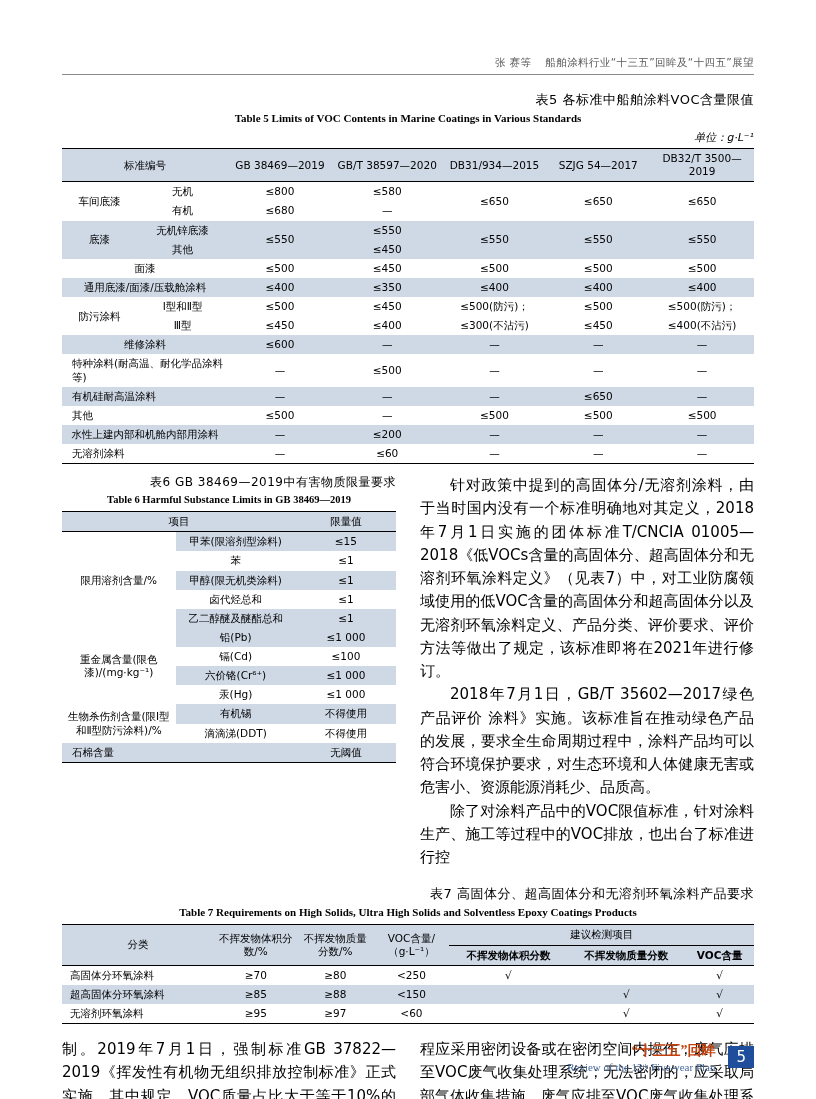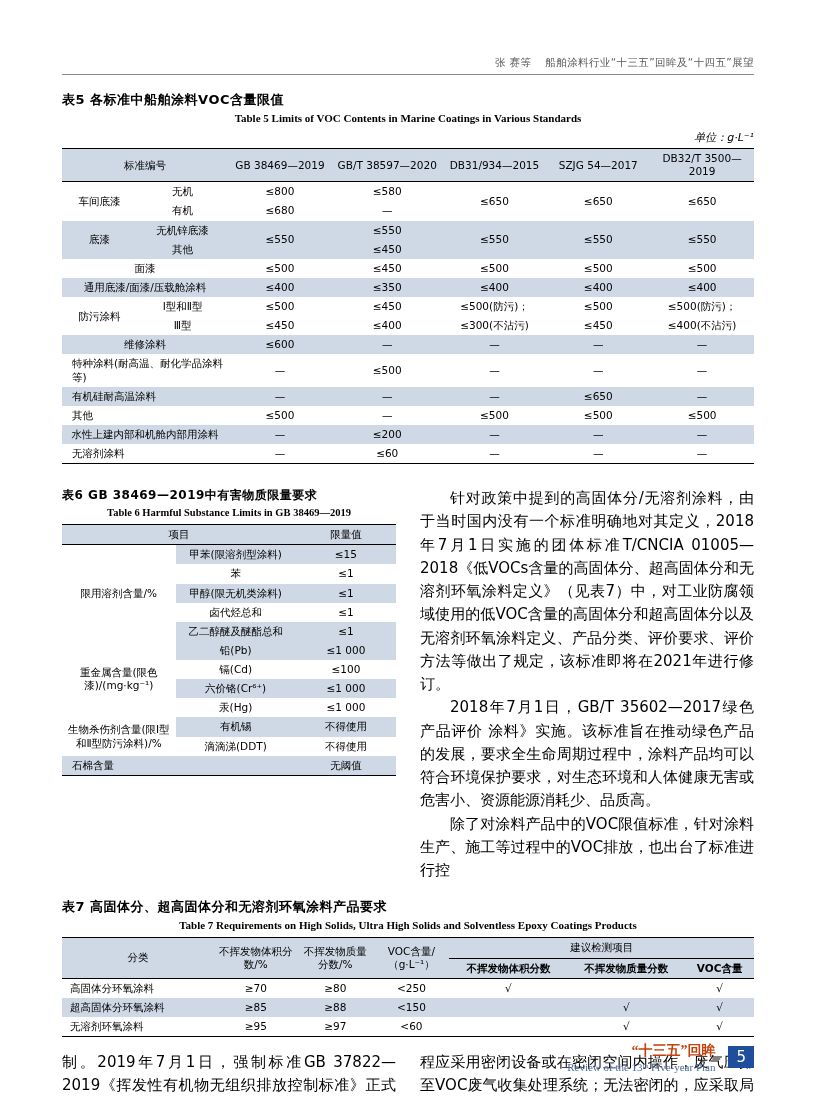--- a/index.html
+++ b/index.html
@@ -25,23 +25,23 @@
     font-family:"DejaVu Sans", sans-serif;
   }
   .runhead .sep{display:inline-block;width:14px;}
   .runhead-rule{
     border-bottom:1px solid #8a8a8a;
     margin-top:4px;
     margin-bottom:16px;
   }
   
   .tbl-title-cn{
-    text-align:left;
+    text-align:right;
     font-size:13px;
-    font-weight:bold;
+    font-weight:normal;
     font-family:"DejaVu Sans", sans-serif;
     letter-spacing:.5px;
     margin-bottom:3px;
   }
   .tbl-title-en{
     text-align:center;
     font-size:11px;
     font-weight:bold;
     font-family:"Liberation Serif", serif;
     margin-bottom:6px;
@@ -71,21 +71,21 @@
     background:#cfd9e6;
     font-weight:normal;
     border-top:1.4px solid #000;
     border-bottom:1px solid #000;
   }
   .shade{background:#cfd9e6;}
   
   .cols{
     display:flex;
     gap:24px;
-    margin-top:23px;
+    margin-top:10px;
   }
   .col{flex:1;}
   .body-text{
     font-size:15px;
     line-height:1.55;
     text-align:justify;
     font-family:"DejaVu Sans", sans-serif;
   }
   .body-text p{margin:0;text-indent:2em;}
   

